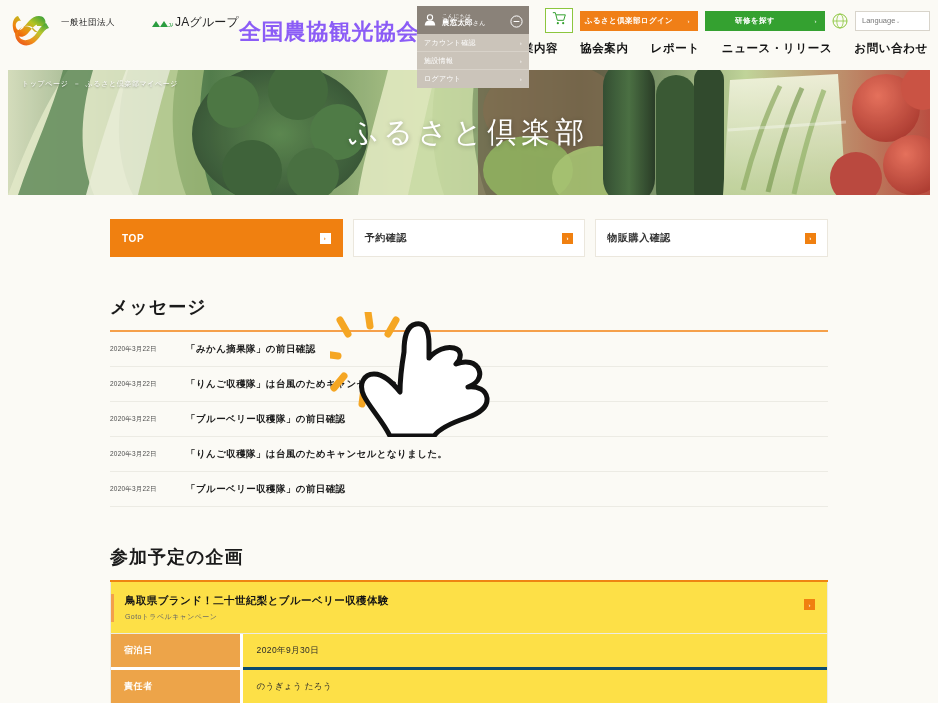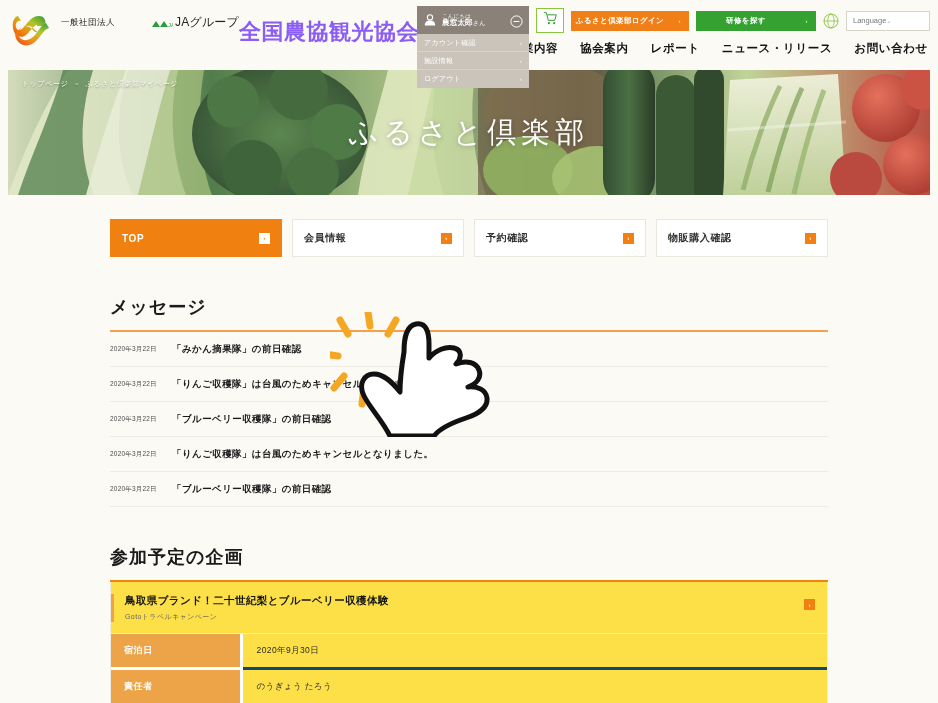--- a/index.html
+++ b/index.html
@@ -70,21 +70,21 @@
   .btn-pill {
     height: 20px; display: flex; align-items: center; justify-content: center;
     color: #fff; font-size: 7.5px; font-weight: 700; letter-spacing: .4px;
     position: relative; padding: 0 20px 0 0; white-space: nowrap;
   }
   .btn-pill .chev { position: absolute; right: 8px; font-size: 6px; font-weight: 400; }
   .btn-login { background: #f07f17; width: 118px; }
   .btn-search { background: #34a130; width: 120px; }
   .globe-btn { width: 16px; height: 16px; }
   .lang-select {
-    width: 84px; height: 20px; border: 1px solid #d8d4cb; background: #fff;
+    width: 75px; height: 20px; border: 1px solid #d8d4cb; background: #fff;
     display: flex; align-items: center; 
     padding: 0 6px; font-size: 7.5px; color: #777;
   }
   .lang-select .caret { font-size: 6px; color: #aaa; }
 
   .mainnav {
     position: absolute; right: 10px; top: 41px;
     display: flex; align-items: center; gap: 22px;
   }
   .mainnav a {
@@ -131,21 +131,21 @@
 
   .section-title {
     font-size: 18px; font-weight: 700; color: #1b1b1b;
     letter-spacing: 1px; margin-top: 38px; margin-bottom: 11px;
   }
   .rule { height: 2px; background: #f5a04a; }
   .rule.dark { background: #ee8512; }
 
   .msg-list { margin-top: 0; }
   .msg-row {
-    display: flex; align-items: center; 
+    display: flex; align-items: center; gap: 14px;
     height: 35px; border-bottom: 1px solid #ecebe4;
     font-size: 9.5px;
   }
   .msg-date { font-size: 6.5px; color: #4d4d4d; width: 62px; flex: none; letter-spacing: .2px;}
   .msg-text { font-size: 9.5px; font-weight: 700; color: #1b1b1b; letter-spacing: .4px;}
 
   .plan-card {
     margin-top: 0; background: #fde047; border: 1px solid #ecebe4; border-top: none;
   }
   .plan-head {
@@ -367,24 +367,20 @@
   </div>
 
   <div class="content">
 
     <div class="tabs">
       <div class="tab active">
         <span>TOP</span>
         <span class="tab-sq">›</span>
       </div>
       <div class="tab">
-        <span>会員情報</span>
-        <span class="tab-sq">›</span>
-      </div>
-      <div class="tab">
         <span>予約確認</span>
         <span class="tab-sq">›</span>
       </div>
       <div class="tab">
         <span>物販購入確認</span>
         <span class="tab-sq">›</span>
       </div>
     </div>
 
     <div class="section-title">メッセージ</div>

